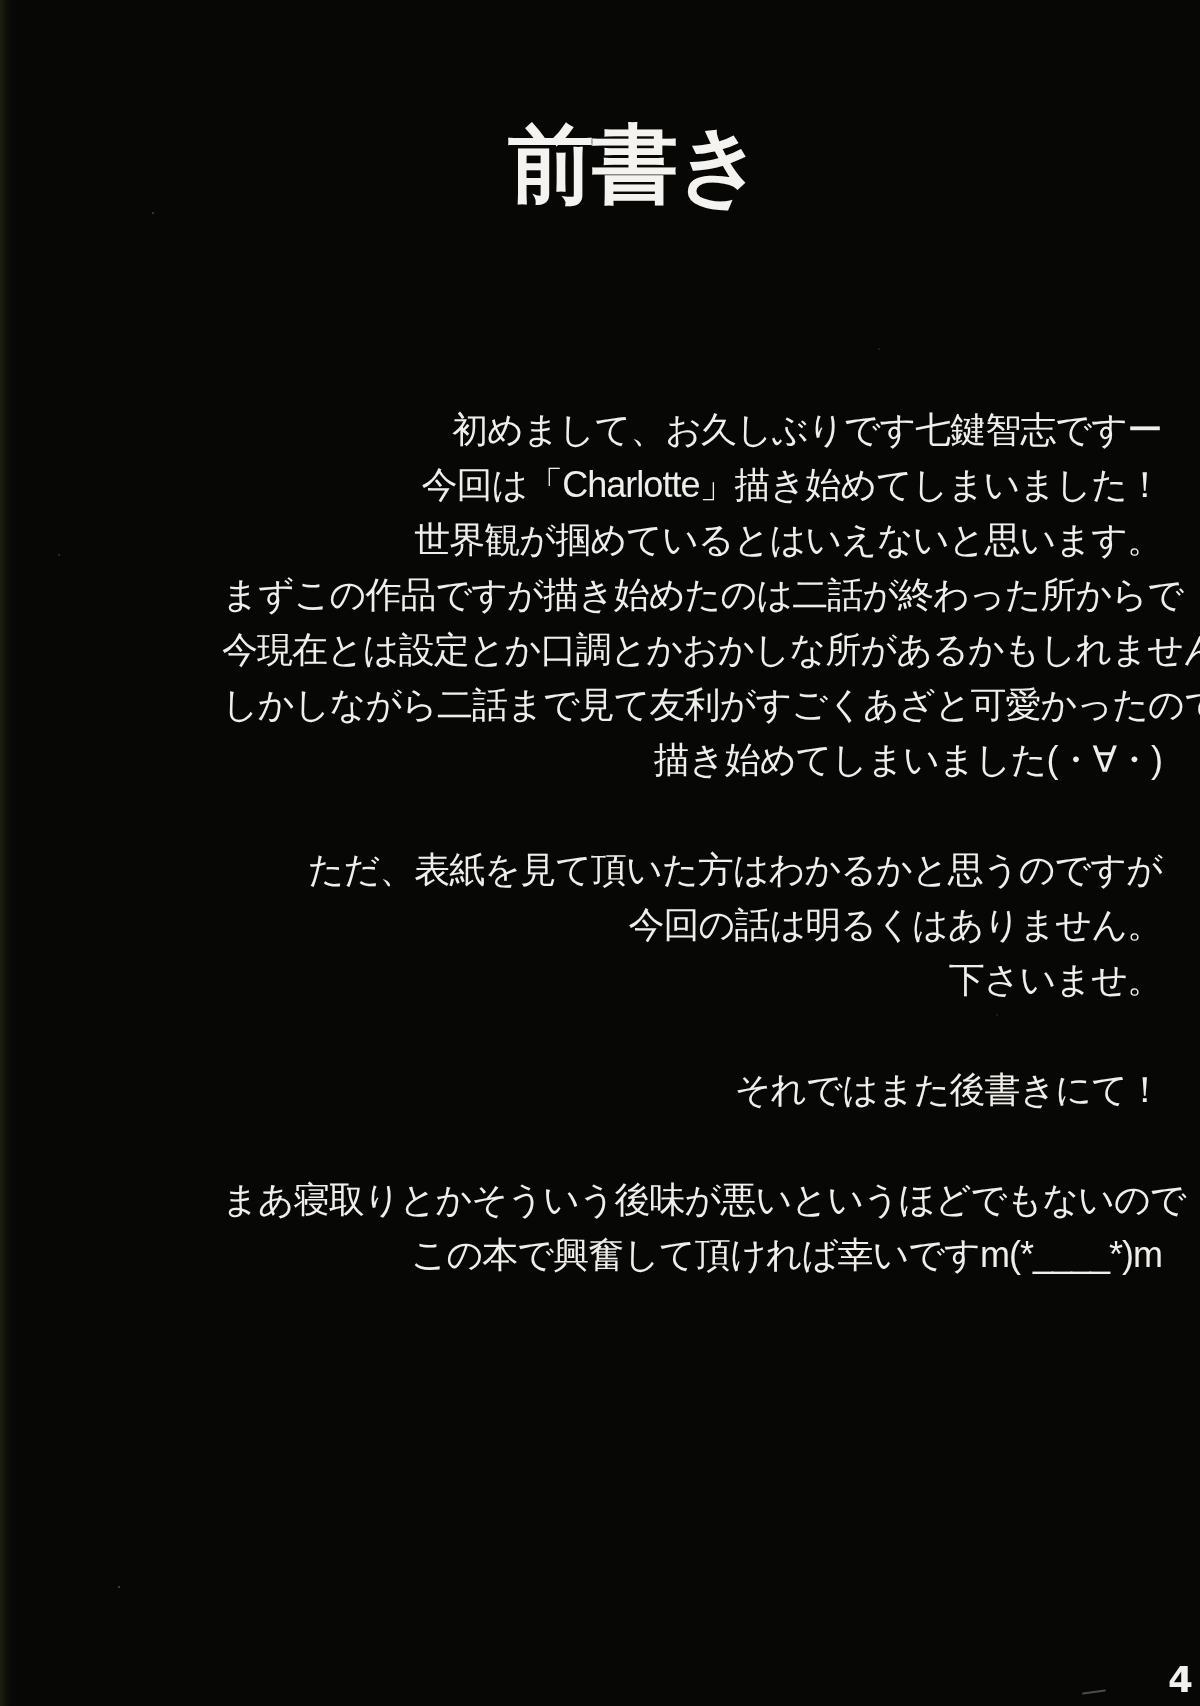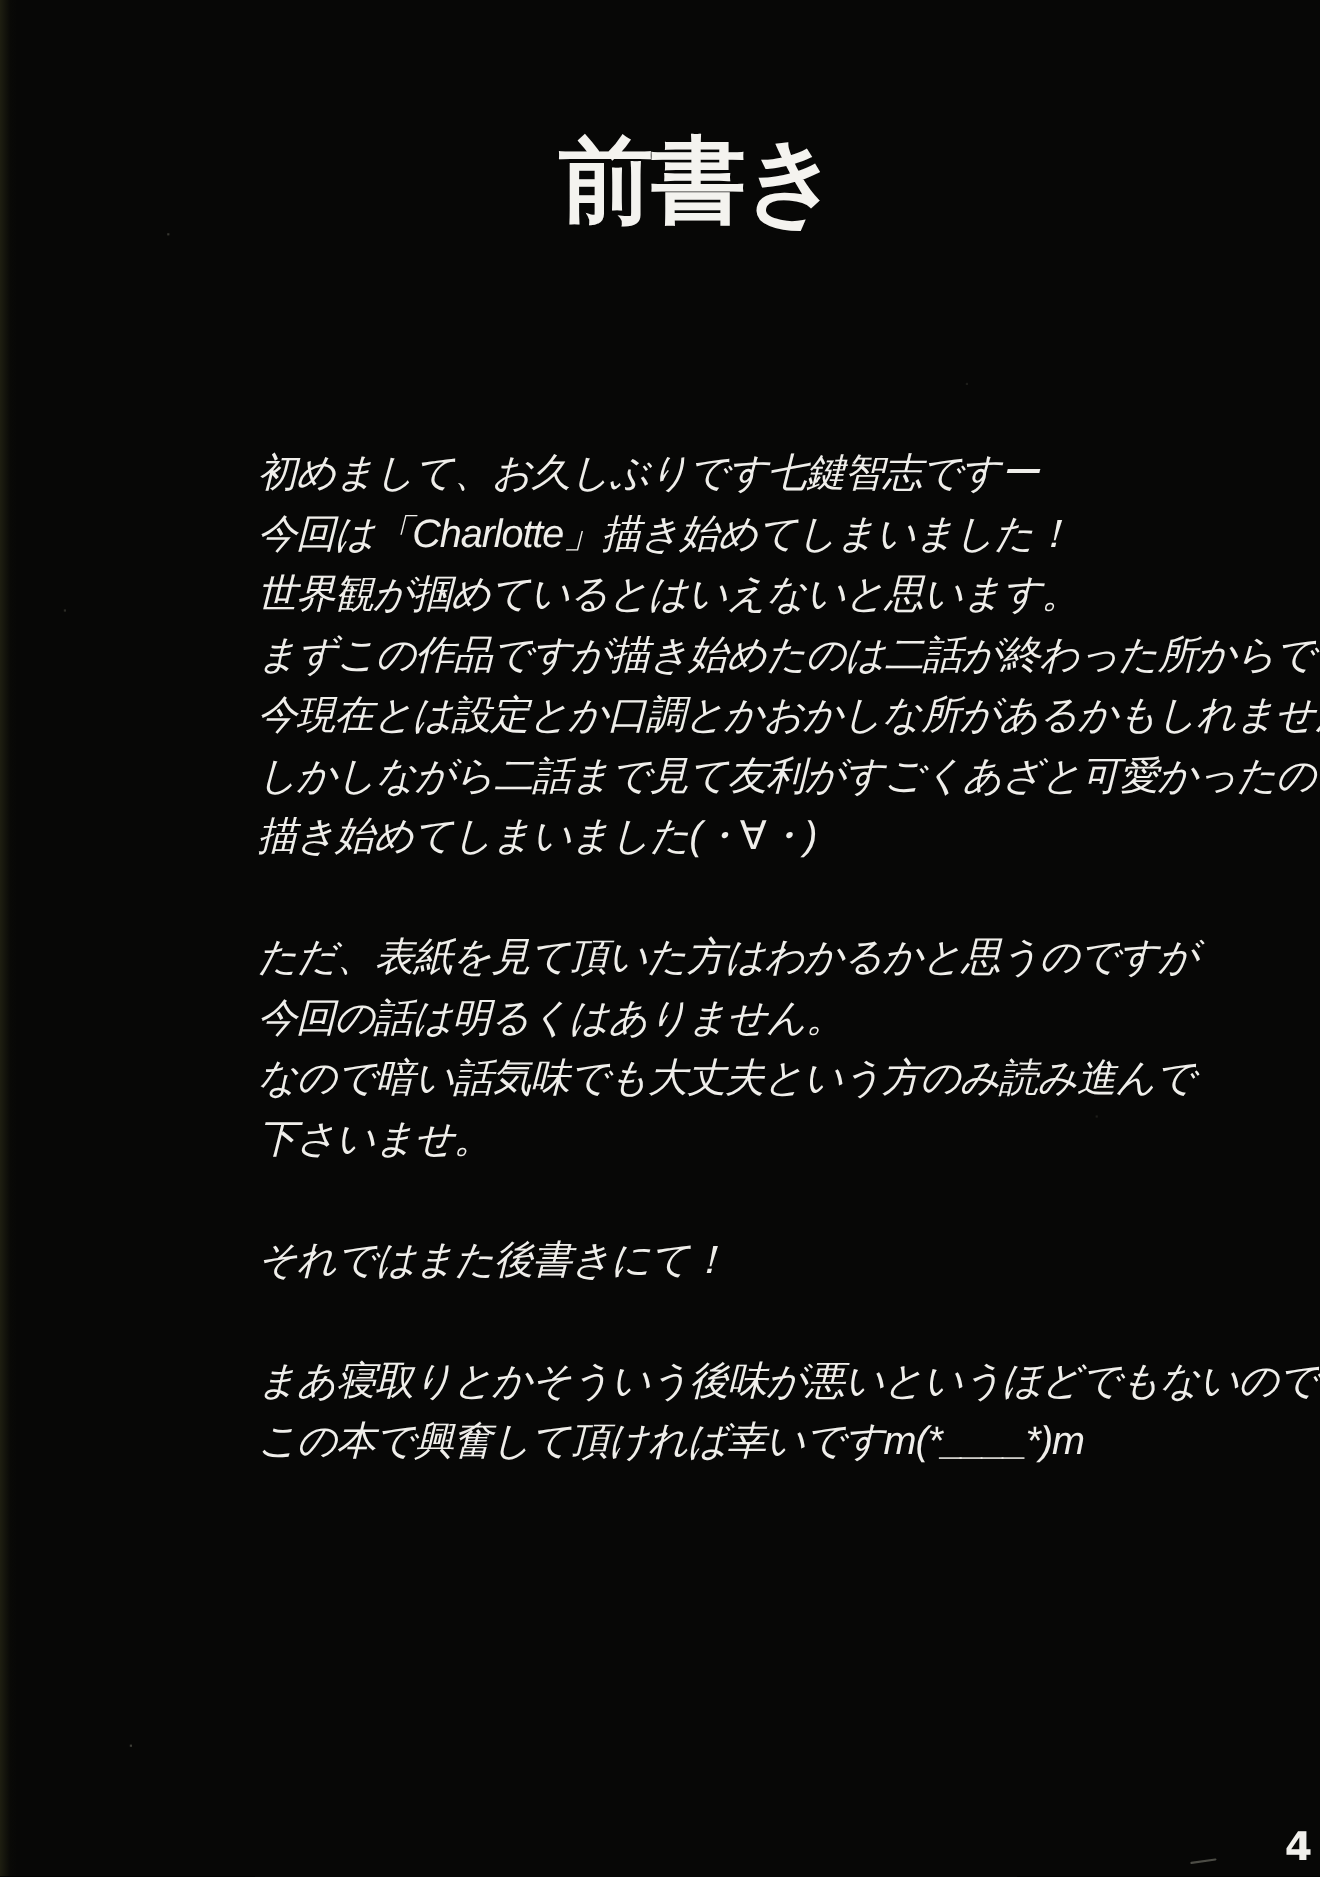--- a/index.html
+++ b/index.html
@@ -7,20 +7,21 @@
     padding: 0;
     background: #000;
   }
   .page {
     position: relative;
     width: 1200px;
     height: 1706px;
     background: #070706;
     overflow: hidden;
     font-family: "Liberation Sans", "DejaVu Sans", sans-serif;
+    text-align: right;
   }
   
   .edge-left {
     position: absolute;
     left: 0; top: 0;
     width: 16px; height: 100%;
     background: linear-gradient(to right, rgba(58,58,30,0.45), rgba(20,20,10,0.15) 60%, transparent);
     pointer-events: none;
   }
   .noise {
@@ -60,23 +61,22 @@
     white-space: nowrap;
   }
   .content {
     position: absolute;
     left: 222px;
     top: 402px;
     width: 940px;
     color: #efeeea;
   }
   .para {
-    margin: 0 0 55px 12px;
+    margin: 0 0 55px 0;
     padding: 0;
-    font-style: italic;
   }
   .para:last-child { margin-bottom: 0; }
   .line {
     height: 55px;
     line-height: 55px;
     font-size: 36px;
     letter-spacing: -1px;
     white-space: nowrap;
   }
   .pagenum {
@@ -107,21 +107,20 @@
       <div class="line">世界観が掴めているとはいえないと思います。</div>
       <div class="line">まずこの作品ですが描き始めたのは二話が終わった所からで</div>
       <div class="line">今現在とは設定とか口調とかおかしな所があるかもしれません。</div>
       <div class="line">しかしながら二話まで見て友利がすごくあざと可愛かったので</div>
       <div class="line">描き始めてしまいました(・∀・)</div>
     </div>
 
     <div class="para">
       <div class="line">ただ、表紙を見て頂いた方はわかるかと思うのですが</div>
       <div class="line">今回の話は明るくはありません。</div>
-      <div class="line">なので暗い話気味でも大丈夫という方のみ読み進んで</div>
       <div class="line">下さいませ。</div>
     </div>
 
     <div class="para">
       <div class="line">それではまた後書きにて！</div>
     </div>
 
     <div class="para">
       <div class="line">まあ寝取りとかそういう後味が悪いというほどでもないので</div>
       <div class="line">この本で興奮して頂ければ幸いですm(*____*)m</div>

